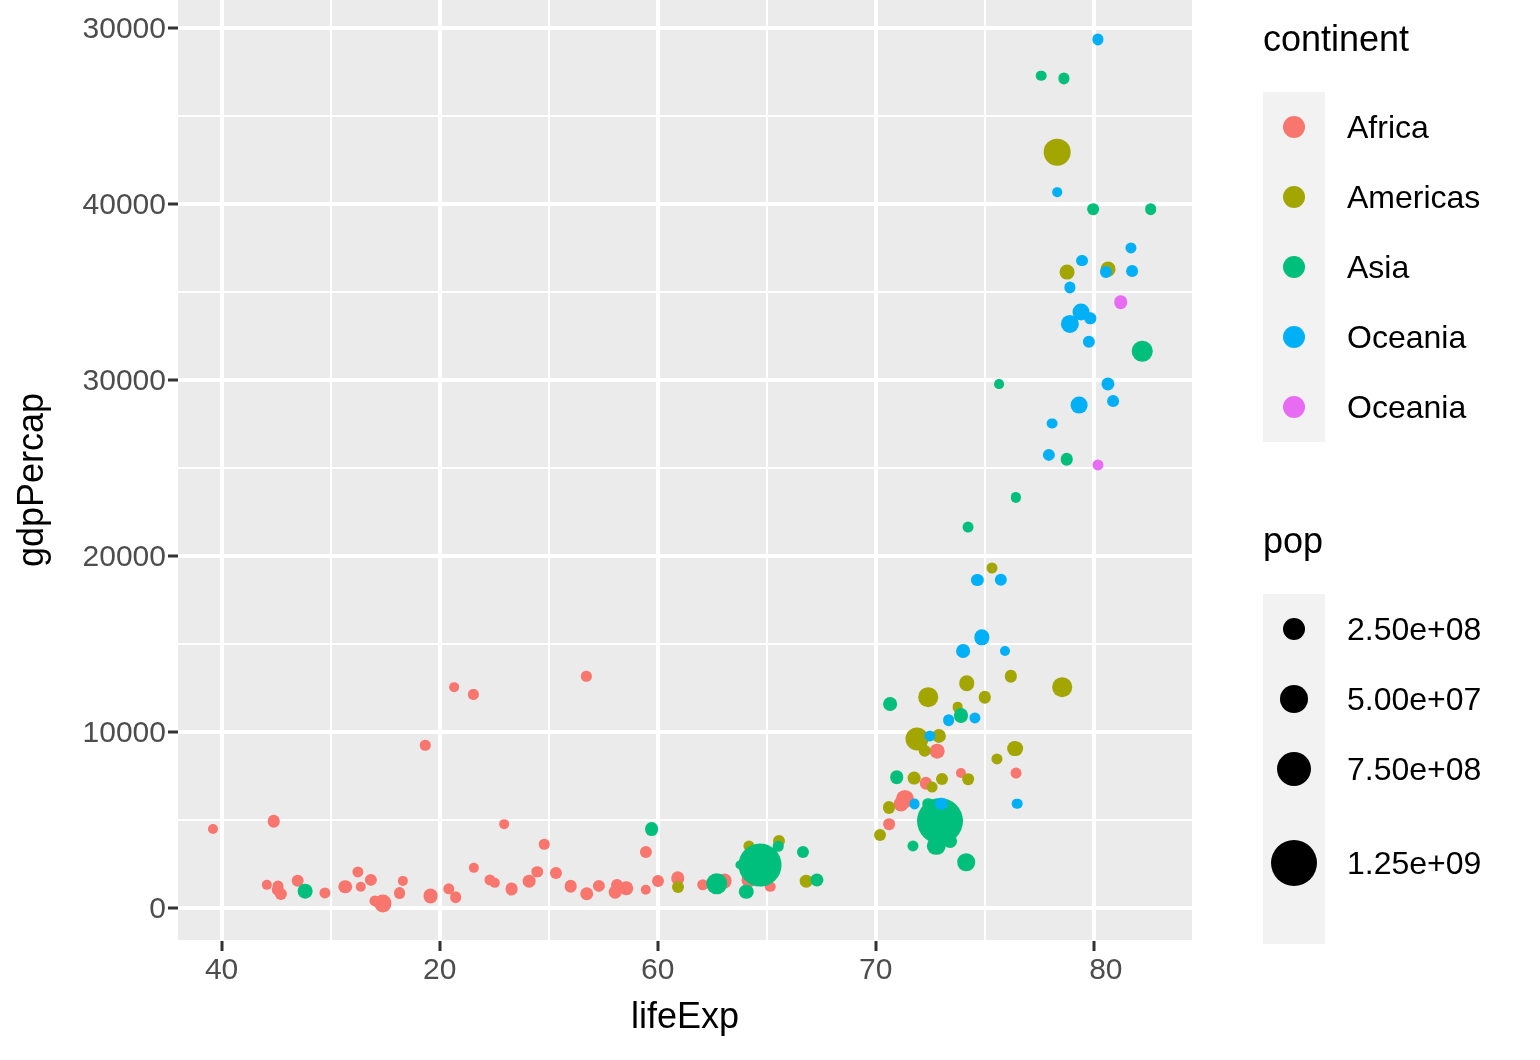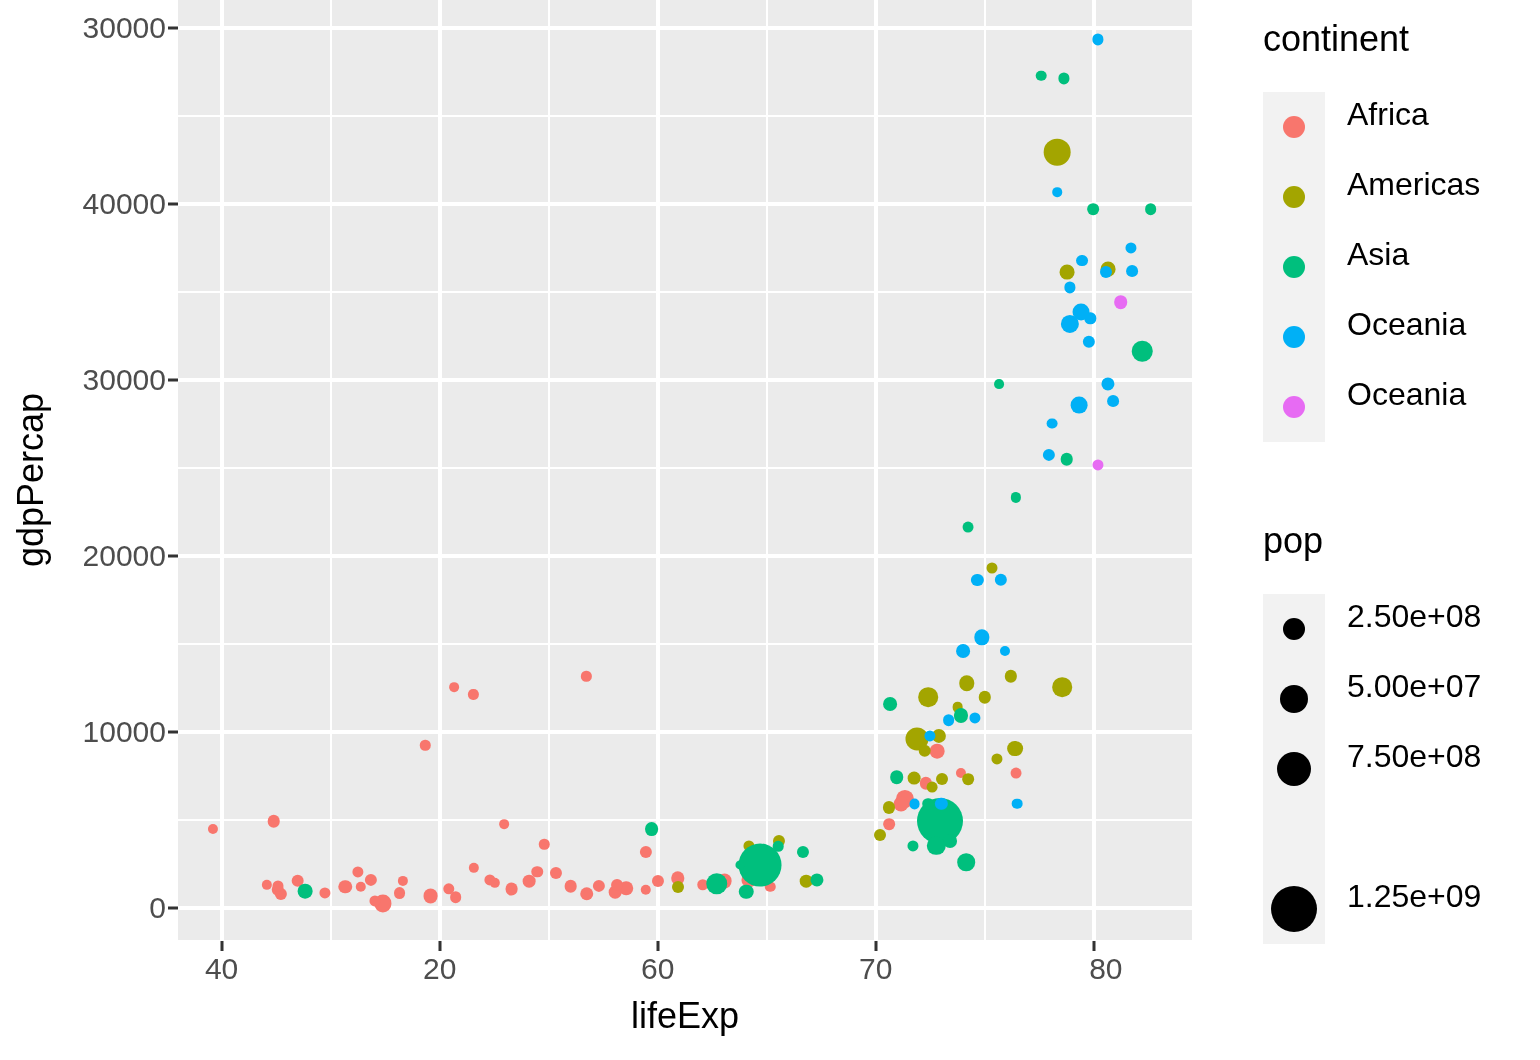--- a/index.html
+++ b/index.html
@@ -126,20 +126,21 @@
     white-space: nowrap;
   }
   .legend-key {
     position: absolute;
     background: #f2f2f2;
     width: 62px;
   }
   .legend-row {
     position: absolute;
     display: flex;
+    align-items: center;
     height: 62px;
   }
   .legend-swatch {
     width: 62px;
     height: 62px;
     display: flex;
     align-items: center;
     justify-content: center;
     flex: 0 0 62px;
   }
@@ -396,21 +397,21 @@
           <span class="legend-dot" style="width: 28px; height: 28px; background: rgb(0, 0, 0);"></span>
         </span>
         <span class="legend-label">5.00e+07</span>
       </div>
       <div class="legend-row" style="left: 18px; top: 738px;">
         <span class="legend-swatch">
           <span class="legend-dot" style="width: 34px; height: 34px; background: rgb(0, 0, 0);"></span>
         </span>
         <span class="legend-label">7.50e+08</span>
       </div>
-      <div class="legend-row" style="left: 18px; top: 878px;">
+      <div class="legend-row" style="left: 18px; top: 832px;">
         <span class="legend-swatch">
           <span class="legend-dot" style="width: 46px; height: 46px; background: rgb(0, 0, 0);"></span>
         </span>
         <span class="legend-label">1.25e+09</span>
       </div>
     </div>
 
 </div>
 
 </body></html>

